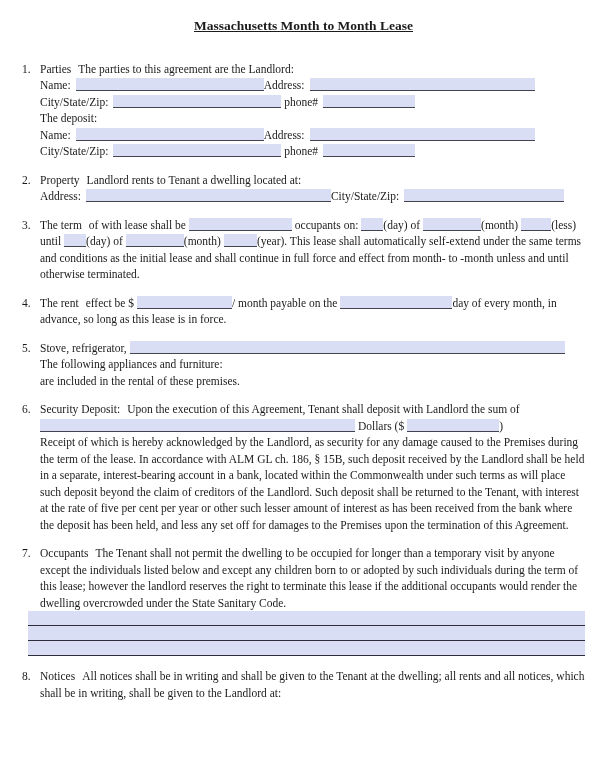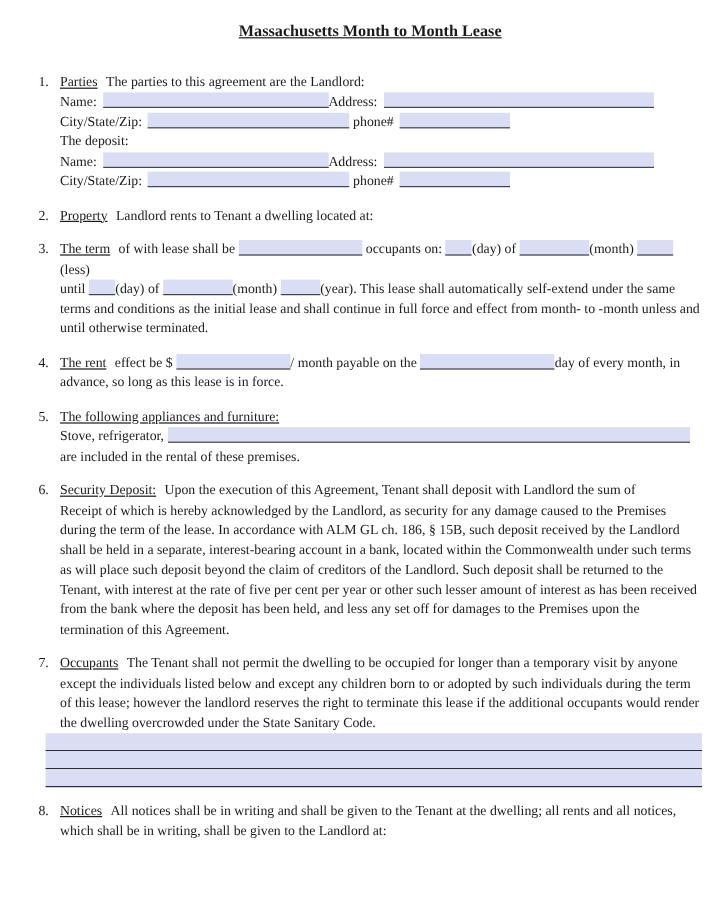--- a/index.html
+++ b/index.html
@@ -7,29 +7,29 @@
     --field-underline:#44444e;
     --text:#1b1b1b;
   }
   *{box-sizing:border-box;}
   html,body{margin:0;padding:0;}
   body{
     width:600px;height:762px;overflow:hidden;background:#ffffff;
     font-family:"Liberation Serif", serif;
     font-size:11.5px;line-height:16.5px;color:var(--text);
   }
-  .page{padding:10px 15px 0 32px;}
+  .page{padding:10px 15px 0 22px;}
   .title{
     text-align:center;font-weight:bold;font-size:13.5px;
     text-decoration:underline;margin:8px 0 26px 0;
   }
   .sec{display:flex;margin-bottom:12px;}
   .num{width:18px;flex:none;}
   .content{flex:1;min-width:0;}
-  .hd{text-decoration:underline;margin-right:7px;}
+  .hd{margin-right:7px;}
   .lbl{margin-right:2px;margin-top:36px;}
   .field{
     display:inline-block;height:13px;vertical-align:-2px;
     background:var(--field-highlight);
     border-bottom:1px solid var(--field-underline);
     margin-left:3px;
   }
   .w22{width:22px;} .w30{width:30px;} .w33{width:33px;} .w58{width:58px;}
   .w92{width:92px;} .w95{width:95px;} .w103{width:103px;} .w112{width:112px;}
   .w160{width:160px;} .w168{width:168px;} .w188{width:188px;}
@@ -57,20 +57,21 @@
       <div class="line"><span>The deposit:</span></div>
       <div class="line"><span class="lbl">Name:</span><span class="field w188"></span><span class="lbl">Address:</span><span class="field w225"></span></div>
       <div class="line"><span class="lbl">City/State/Zip:</span><span class="field w168"></span> <span class="lbl">phone#</span><span class="field w92"></span></div>
     </div>
   </div>
 
   <div class="sec">
     <span class="num">2.</span>
     <div class="content">
       <div class="line"><span class="hd">Property</span><span>Landlord rents to Tenant a dwelling located at:</span></div>
+      <div class="line"><span class="lbl">Address:</span><span class="field w245"></span><span class="lbl">City/State/Zip:</span><span class="field w160"></span></div>
     </div>
   </div>
 
   <div class="sec">
     <span class="num">3.</span>
     <div class="content">
       <div class="line"><span class="hd">The term</span><span>of with lease shall be</span><span class="field w103"></span>
         <span>occupants on:</span><span class="field w22"></span><span>(day) of</span><span class="field w58"></span><span>(month)</span><span class="field w30"></span><span>(less)</span></div>
       <div class="line"><span>until</span><span class="field w22"></span><span>(day) of</span><span class="field w58"></span><span>(month)</span><span class="field w33"></span><span>(year). This lease shall automatically self-extend under the same terms and conditions as the initial lease and shall continue in full force and effect from month- to -month unless and until otherwise terminated.</span></div>
     </div>
@@ -79,30 +80,31 @@
   <div class="sec">
     <span class="num">4.</span>
     <div class="content">
       <div class="line"><span class="hd">The rent</span><span>effect be $</span><span class="field w95"></span><span>/ month payable on the</span><span class="field w112"></span><span>day of every month, in advance, so long as this lease is in force.</span></div>
     </div>
   </div>
 
   <div class="sec">
     <span class="num">5.</span>
     <div class="content">
+      <div class="line"><span>Stove, refrigerator,</span><span class="field w435"></span></div>
       <div class="line"><span class="hd">The following appliances and furniture:</span></div>
-      <div class="line"><span>Stove, refrigerator,</span><span class="field w435"></span></div>
       <div class="line"><span>are included in the rental of these premises.</span></div>
     </div>
   </div>
 
   <div class="sec">
     <span class="num">6.</span>
     <div class="content">
       <div class="line"><span class="hd">Security Deposit:</span><span>Upon the execution of this Agreement, Tenant shall deposit with Landlord the sum of</span></div>
+      <div class="line"><span class="field w315" style="margin-left:0"></span> <span>Dollars ($</span><span class="field w92"></span><span>)</span></div>
       <div class="line"><span>Receipt of which is hereby acknowledged by the Landlord, as security for any damage caused to the Premises during the term of the lease. In accordance with ALM GL ch. 186, § 15B, such deposit received by the Landlord shall be held in a separate, interest-bearing account in a bank, located within the Commonwealth under such terms as will place such deposit beyond the claim of creditors of the Landlord. Such deposit shall be returned to the Tenant, with interest at the rate of five per cent per year or other such lesser amount of interest as has been received from the bank where the deposit has been held, and less any set off for damages to the Premises upon the termination of this Agreement.</span></div>
     </div>
   </div>
 
   <div class="sec">
     <span class="num">7.</span>
     <div class="content">
       <div class="line"><span class="hd">Occupants</span><span>The Tenant shall not permit the dwelling to be occupied for longer than a temporary visit by anyone except the individuals listed below and except any children born to or adopted by such individuals during the term of this lease; however the landlord reserves the right to terminate this lease if the additional occupants would render the dwelling overcrowded under the State Sanitary Code.</span></div>
       <div class="blankrow"></div>
       <div class="blankrow"></div>

